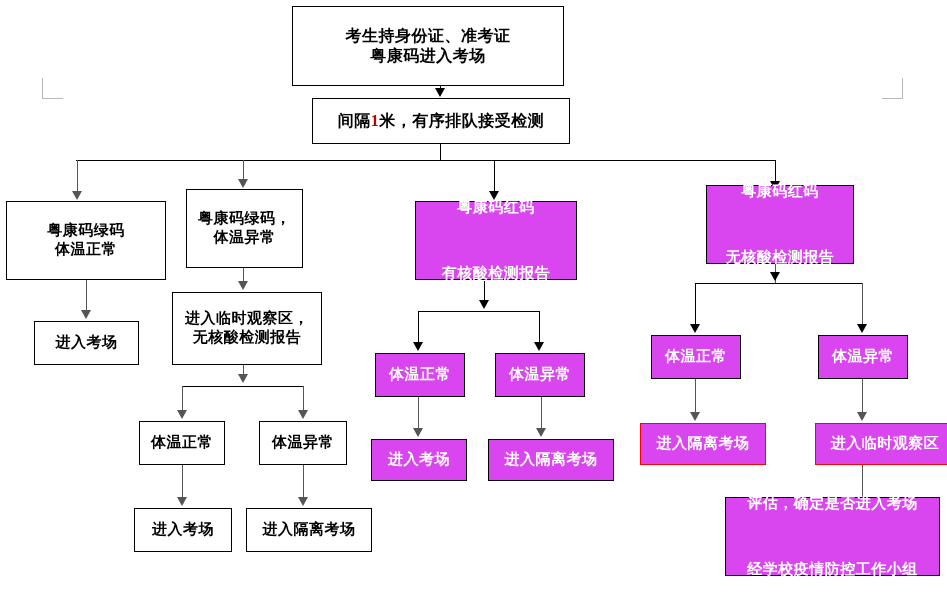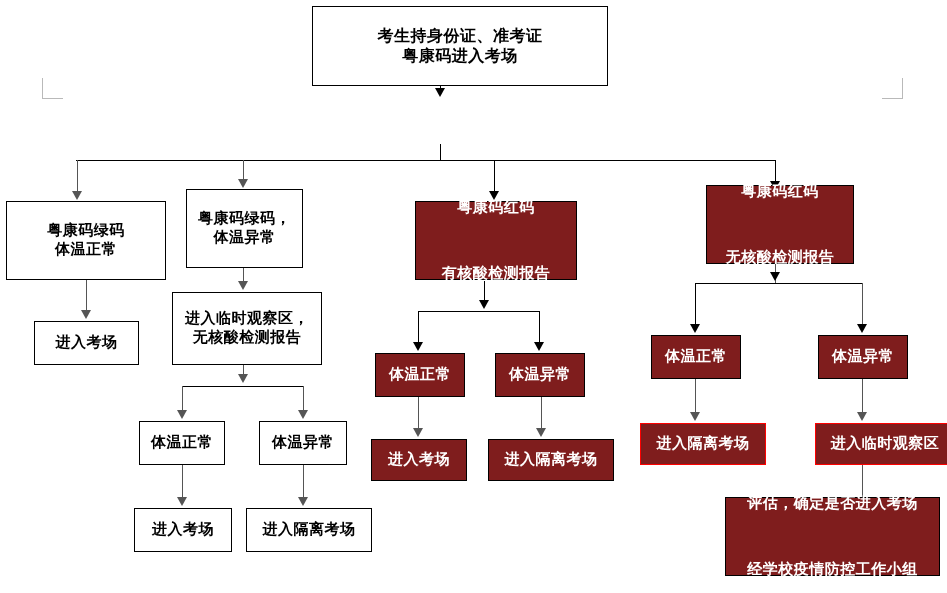--- a/index.html
+++ b/index.html
@@ -29,21 +29,21 @@
     text-align: center;
     border: 1.4px solid #000000;
     background: #ffffff;
     color: #000000;
     font-weight: bold;
     line-height: 1.05;
     letter-spacing: 0.5px;
     white-space: nowrap;
   }
   .box.red {
-    background: #7f1d1d;
+    background: #d946ef;
     color: #ffffff;
     border: 1.4px solid #000000;
     gap: 47px;
   }
   .box.red.noborder {
     border: 1px solid #FF0000;
   }
   .box .line {
     display: block;
   }
@@ -87,28 +87,31 @@
   .corner.tr { border-width: 0 1px 1px 0; }
 </style>
 </head>
 <body>
 
 <div id="canvas">
 
   <div class="corner tl" style="left:42px; top:78px; width:20px; height:20px;"></div>
   <div class="corner tr" style="left:882px; top:78px; width:20px; height:20px;"></div>
 
-  <div class="box f16" style="left:312px; top:6px; width:296px; height:80px;">
+  <div class="box f16" style="left:292px; top:6px; width:272px; height:80px;">
     <span class="line">考生持身份证、准考证</span>
     <span class="line">粤康码进入考场</span>
   </div>
 
   <div class="vline" style="left:440px; top:86px; height:4px;"></div>
   <div class="arrowhead" style="left:435px; top:88px;"></div>
 
+  <div class="box f16" style="left:312px; top:98px; width:258px; height:46px;">
+    <span class="line"><span>间隔</span><span class="num-red">1</span><span>米，有序排队接受检测</span></span>
+  </div>
 
   <div class="vline" style="left:440px; top:144px; height:16px;"></div>
 
   <div class="hline" style="left:76px; top:160px; width:700px;"></div>
 
   <div class="vline grey" style="left:77px; top:160px; height:32px;"></div>
   <div class="arrowhead grey" style="left:72px; top:191px;"></div>
 
   <div class="vline grey" style="left:243px; top:160px; height:20px;"></div>
   <div class="arrowhead grey" style="left:238px; top:179px;"></div>

